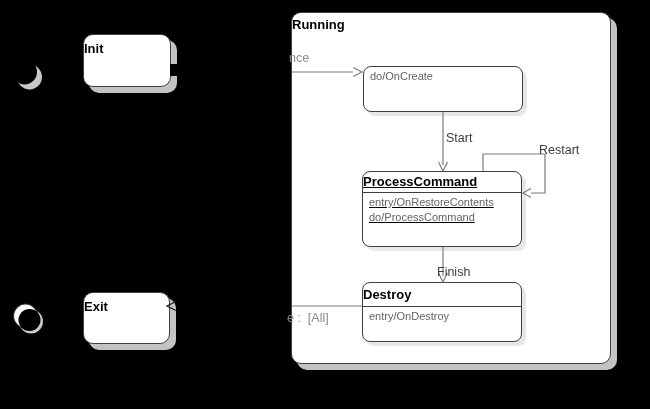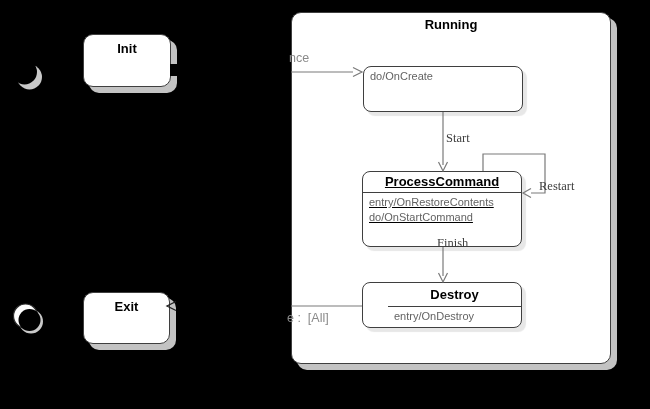--- a/index.html
+++ b/index.html
@@ -11,34 +11,34 @@
   }
   .state {
     position:absolute; box-sizing:border-box;
     background:var(--state_fill,#fff);
     border:1.4px solid var(--border,#3f3f3f);
   }
   .outer-state { border-radius:10px; box-shadow:6px 6px 0 var(--shadow_outer,#c3c3c3); }
   .sub-state   { border-radius:8px;  box-shadow:4px 4px 1px var(--shadow_inner,#e7e7e7); }
   .state-title {
     font-weight:bold; font-size:13px; line-height:16px;
-    color:var(--title_text,#000); text-align:center;
+    color:var(--title_text,#000); text-align:left;
   }
   .pad-lg { padding-top:6px; }
   .pad-md { padding-top:4px; }
   .compartment-title { border-bottom:1.2px solid var(--border,#3f3f3f); }
   .t-create  { padding:4px 0 3px; }
   .t-process { padding:2px 0 2px; }
   .t-destroy { padding:4px 0 3px; }
   .actions {
     padding:2px 6px 0; font-size:11px; line-height:15px;
     color:var(--body_text,#636363); text-align:left;
   }
   .edge-label { position:absolute; font-size:12.5px; line-height:14px; white-space:pre; }
-  .edge-label.dark { color:var(--label_dark,#3d3d3d);font-family:Liberation Serif, serif; }
+  .edge-label.dark { color:var(--label_dark,#3d3d3d); }
   .edge-label.gray { color:var(--label_gray,#8a8a8a); }
   svg.overlay { position:absolute; left:0; top:0; pointer-events:none; }
   .edge        { fill:none; stroke:var(--line,#7a7a7a); stroke-width:1.2; }
   .hidden-edge { fill:none; stroke:#000; stroke-width:1.2; }
   .arrow       { fill:none; stroke:var(--line,#7a7a7a); stroke-width:1.2; }
   .arrow-dark  { fill:none; stroke:#1f1f1f; stroke-width:1.3; }
 </style>
 </head>
 <body>
 
@@ -59,25 +59,25 @@
   <div class="state sub-state" style="left:363px; top:66px; width:160px; height:46px;">
     <div class="actions">
       <div>do/OnCreate</div>
     </div>
   </div>
 
   <div class="state sub-state" style="left:362px; top:171px; width:160px; height:76px;text-decoration:underline;">
     <div class="state-title compartment-title t-process">ProcessCommand</div>
     <div class="actions">
       <div>entry/OnRestoreContents</div>
-      <div>do/OnStartCommand</div>
+      <div>do/ProcessCommand</div>
     </div>
   </div>
 
-  <div class="state sub-state" style="left:362px; top:282px; width:160px; height:46px;padding-left:25px;">
+  <div class="state sub-state" style="left:362px; top:282px; width:160px; height:60px;">
     <div class="state-title compartment-title t-destroy">Destroy</div>
     <div class="actions">
       <div>entry/OnDestroy</div>
     </div>
   </div>
 
   <svg class="overlay" width="650" height="409" viewBox="0 0 650 409">
 
     <g>
       <circle cx="29.5" cy="77" r="12.5" fill="#c9c9c9"></circle>
@@ -116,19 +116,19 @@
       <path class="edge" d="M362,306 H291"></path>
       <path class="hidden-edge" d="M291,306 H180"></path>
       <path class="arrow-dark" d="M176,301.5 L167,306 L176,310.5"></path>
     </g>
   </svg>
 
   <div class="edge-label gray" style="left:289px; top:51px;">nce</div>
 
   <div class="edge-label dark" style="left:446px; top:131px;">Start</div>
 
-  <div class="edge-label dark" style="left:539px; top:143px;margin-top:36px;">Restart</div>
+  <div class="edge-label dark" style="left:539px; top:143px;">Restart</div>
 
-  <div class="edge-label dark" style="left:437px; top:236px;">Finish</div>
+  <div class="edge-label dark" style="left:437px; top:265px;">Finish</div>
 
   <div class="edge-label gray" style="left:287px; top:311px;">e :  [All]</div>
 
 </div>
 
 </body></html>

